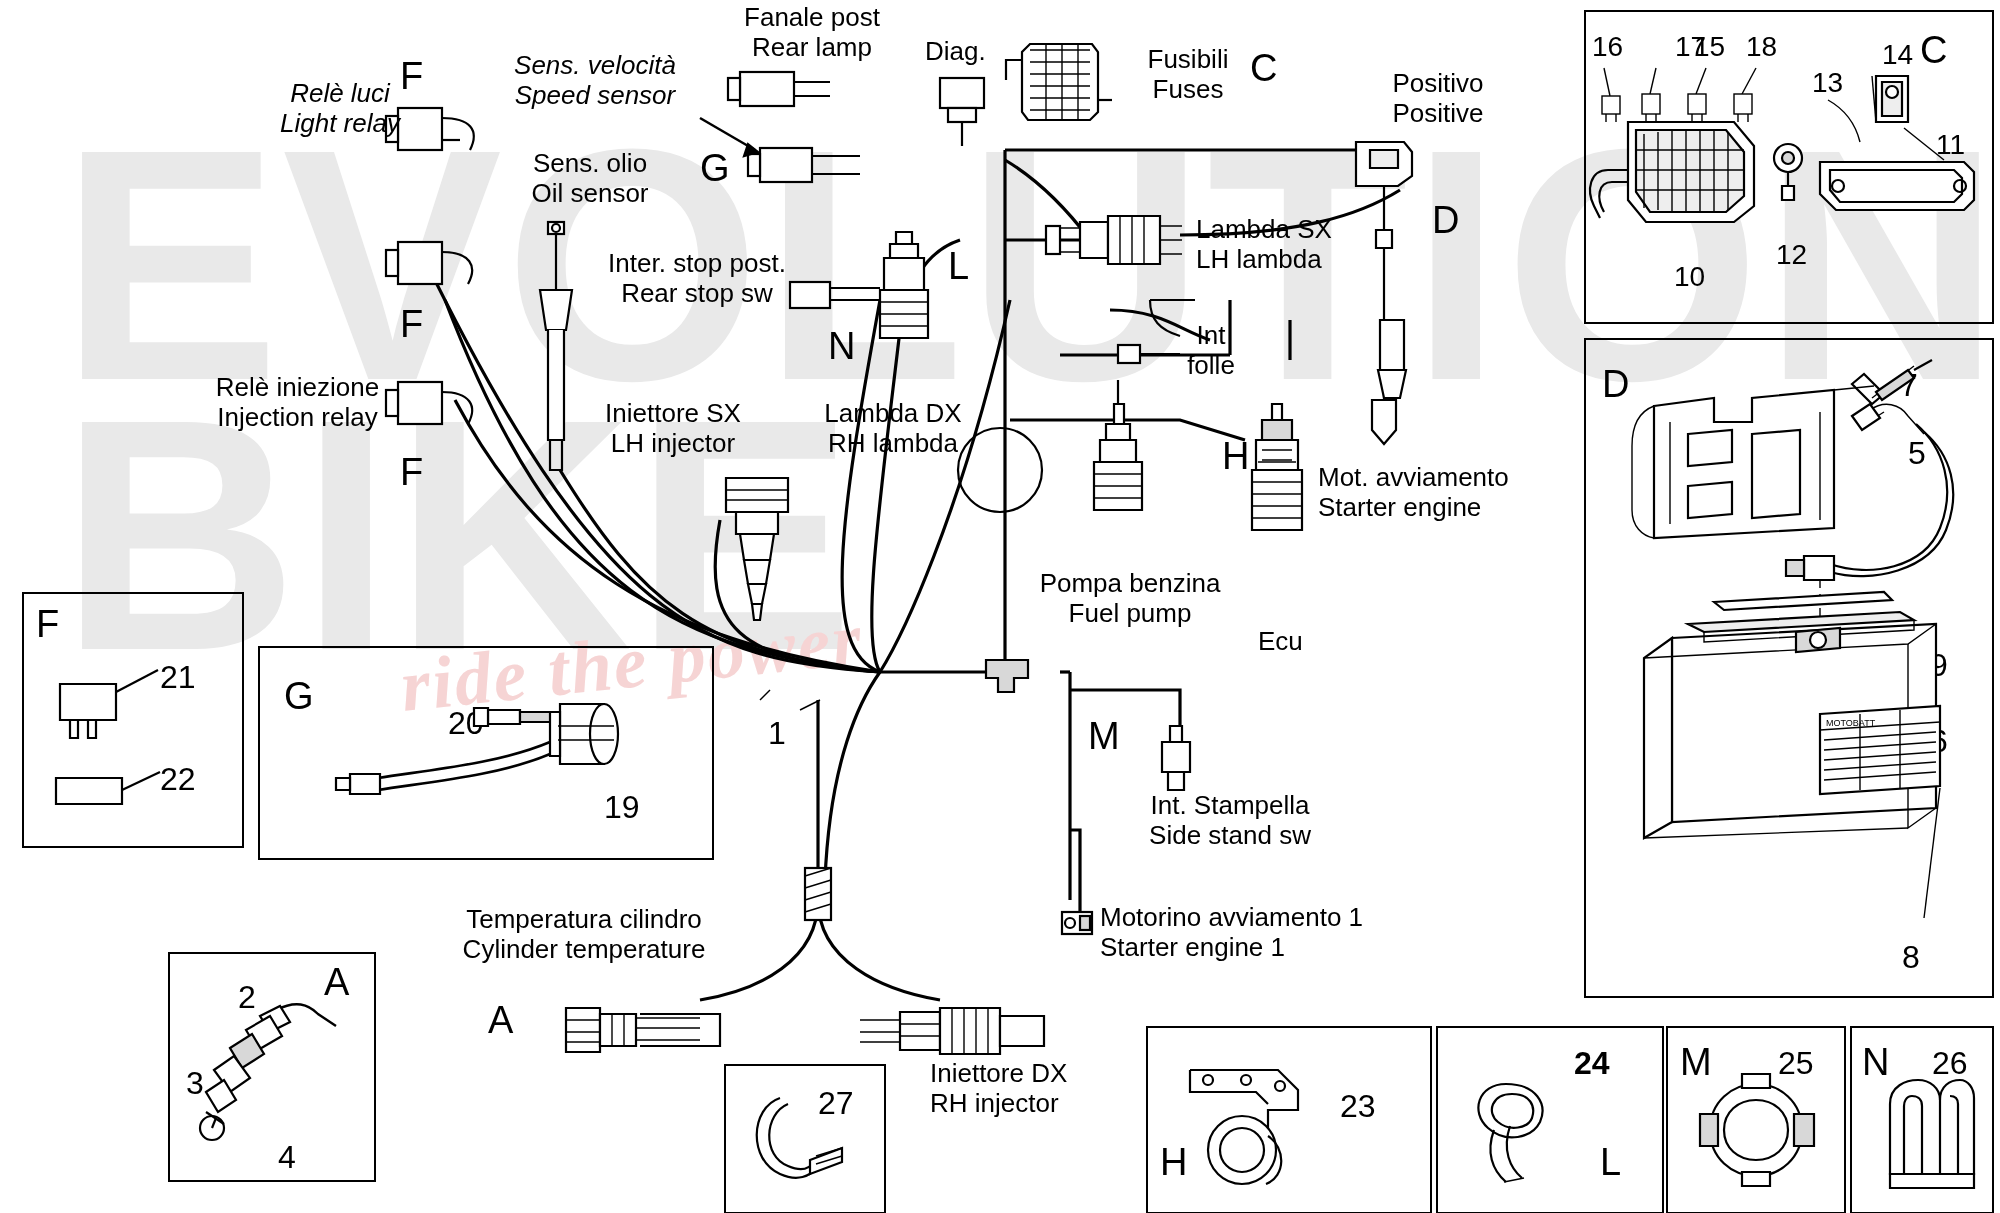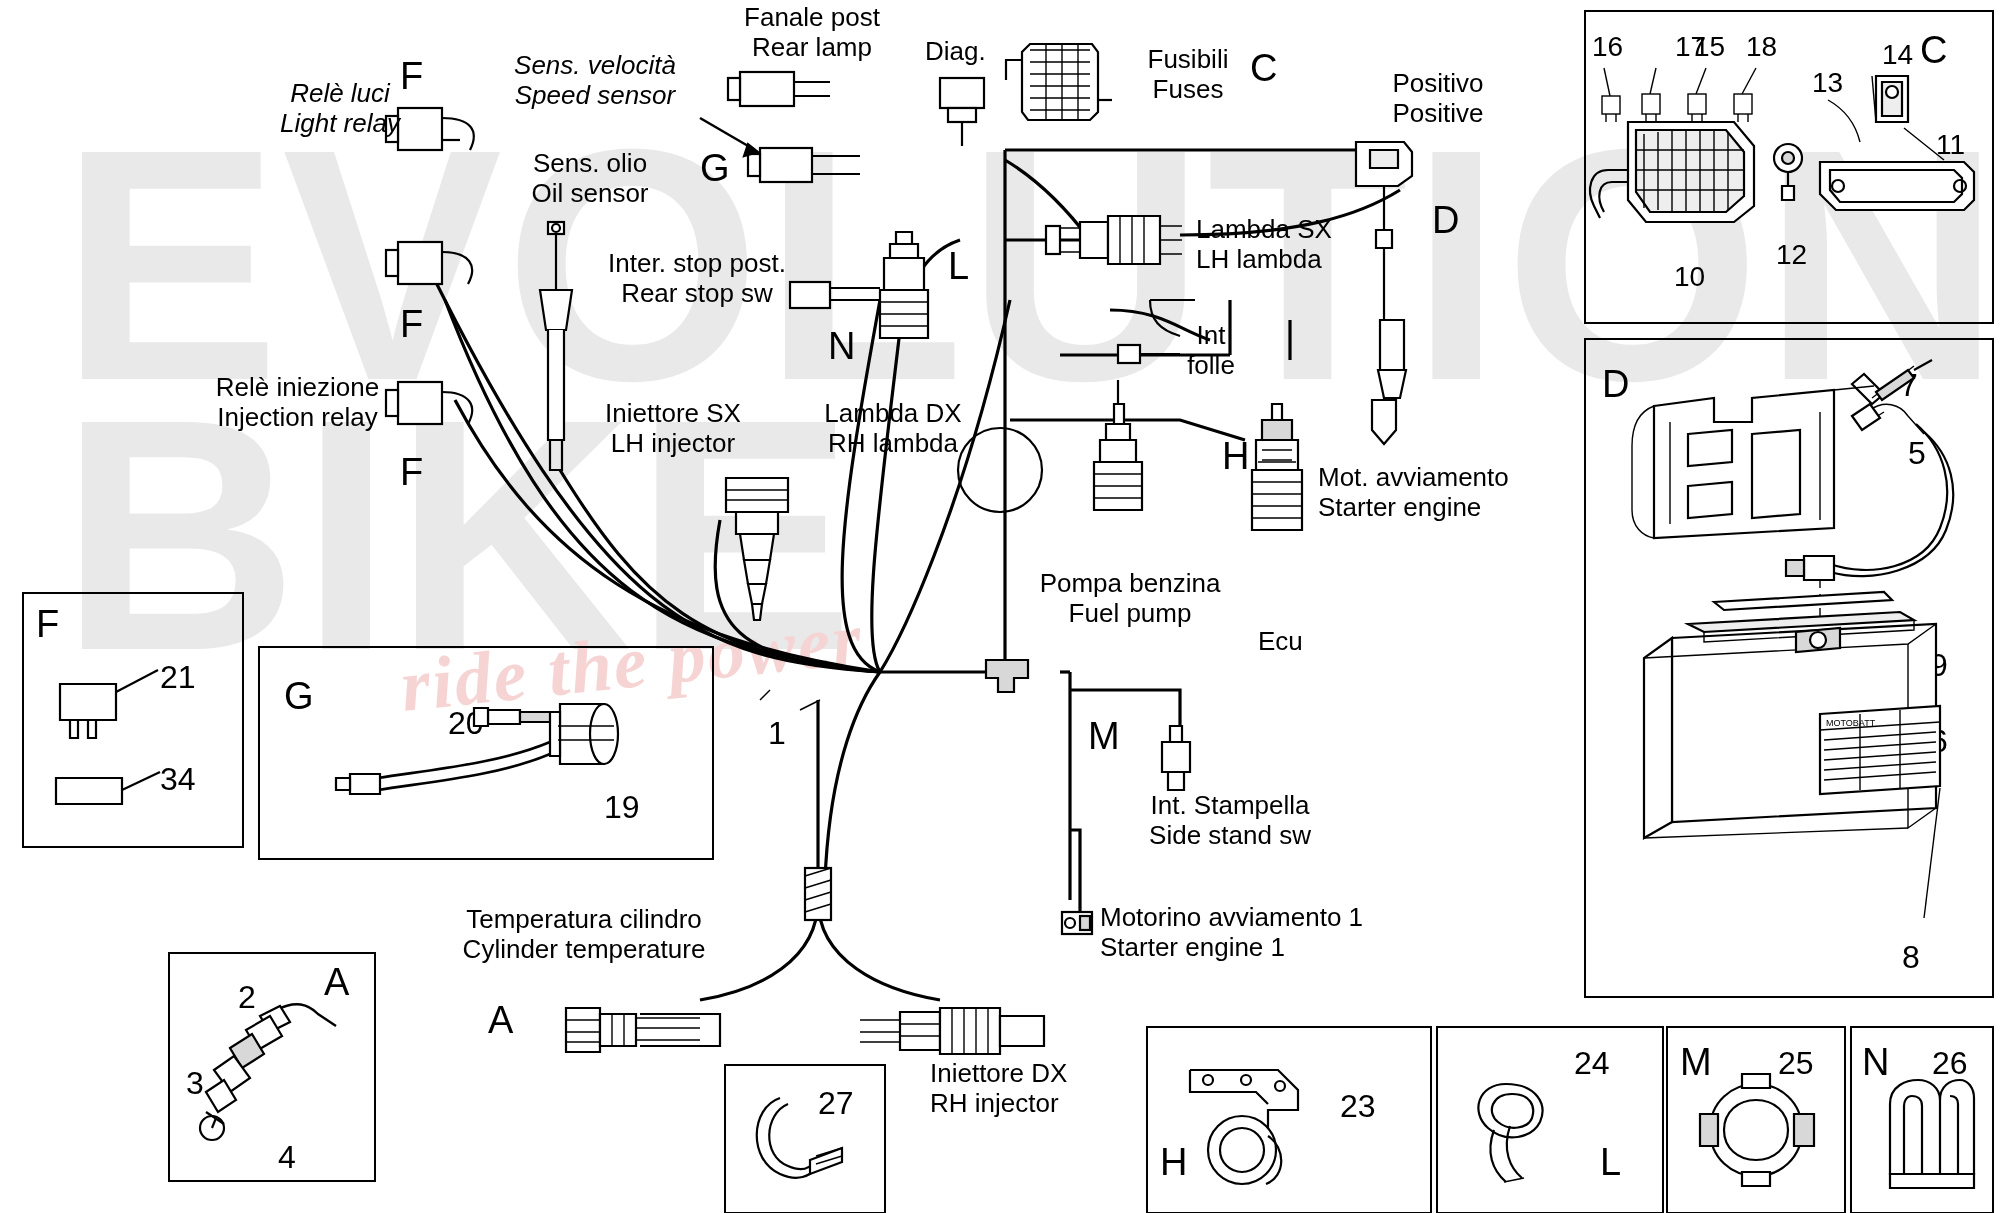--- a/index.html
+++ b/index.html
@@ -368,21 +368,21 @@
 
   <div class="lbl" style="left:930px;top:1058px;">
     <span>Iniettore DX</span><br><span>RH injector</span>
   </div>
 
   <div class="num" style="left:768px;top:716px;">1</div>
 
   <div class="box" style="left:22px;top:592px;width:218px;height:252px;"></div>
   <div class="key" style="left:36px;top:604px;">F</div>
   <div class="num" style="left:160px;top:660px;">21</div>
-  <div class="num" style="left:160px;top:762px;">34</div>
+  <div class="num" style="left:160px;top:762px;">22</div>
   <svg width="260" height="280" style="left:22px;top:592px;">
     <g class="ln th1">
       <path d="M38 92 L 94 92 L 94 128 L 38 128 Z" class="fillw"></path>
       <path d="M48 128 L 56 128 L 56 146 L 48 146 Z" class="fillw"></path>
       <path d="M66 128 L 74 128 L 74 146 L 66 146 Z" class="fillw"></path>
       <path d="M94 100 L 136 78"></path>
       <path d="M34 186 L 100 186 L 100 212 L 34 212 Z" class="fillw"></path>
       <path d="M100 198 L 138 180"></path>
     </g>
   </svg>
@@ -560,21 +560,21 @@
       <circle cx="96" cy="124" r="34" class="fillw"></circle>
       <circle cx="96" cy="124" r="22" fill="none"></circle>
       <path d="M122 110 C 140 122 140 150 120 158"></path>
       <circle cx="62" cy="54" r="5" fill="none"></circle>
       <circle cx="100" cy="54" r="5" fill="none"></circle>
       <circle cx="134" cy="60" r="5" fill="none"></circle>
     </g>
   </svg>
 
   <div class="box" style="left:1436px;top:1026px;width:224px;height:184px;"></div>
-  <div class="num" style="left:1574px;top:1046px;">24</div>
+  <div class="num" style="left:1574px;top:1046px;font-weight:bold;">24</div>
   <div class="key" style="left:1600px;top:1142px;">L</div>
   <svg width="230" height="190" style="left:1436px;top:1026px;">
     <g class="ln th1">
       <path d="M70 58 C 42 58 34 86 52 102 C 70 118 96 112 104 96 C 112 78 100 58 70 58 Z"></path>
       <path d="M76 68 C 56 68 50 86 62 96 C 74 106 92 102 96 92 C 100 80 94 68 76 68 Z"></path>
       <path d="M58 104 C 50 126 56 144 70 156"></path>
       <path d="M74 100 C 66 124 74 142 86 152"></path>
       <path d="M68 156 L 88 152" class="thin"></path>
     </g>
   </svg>

